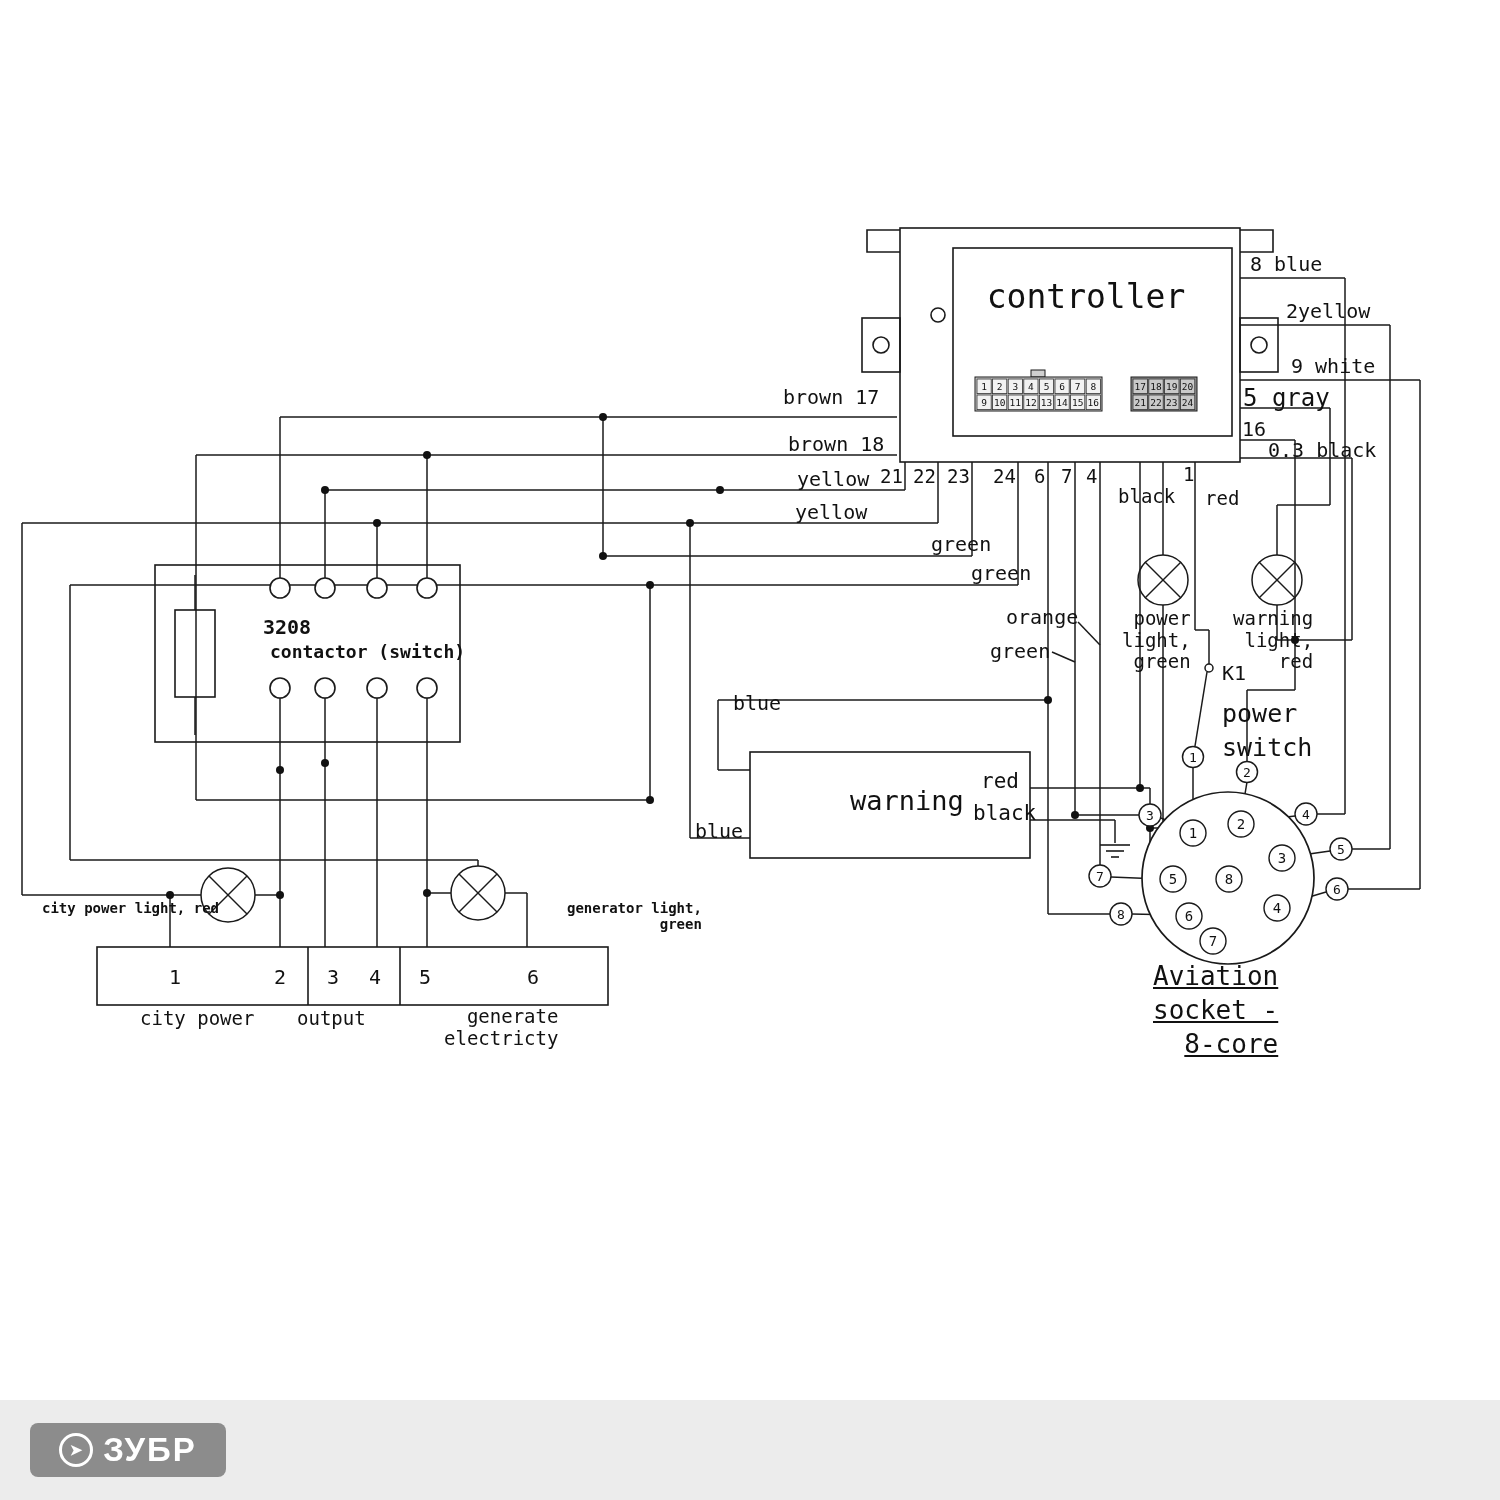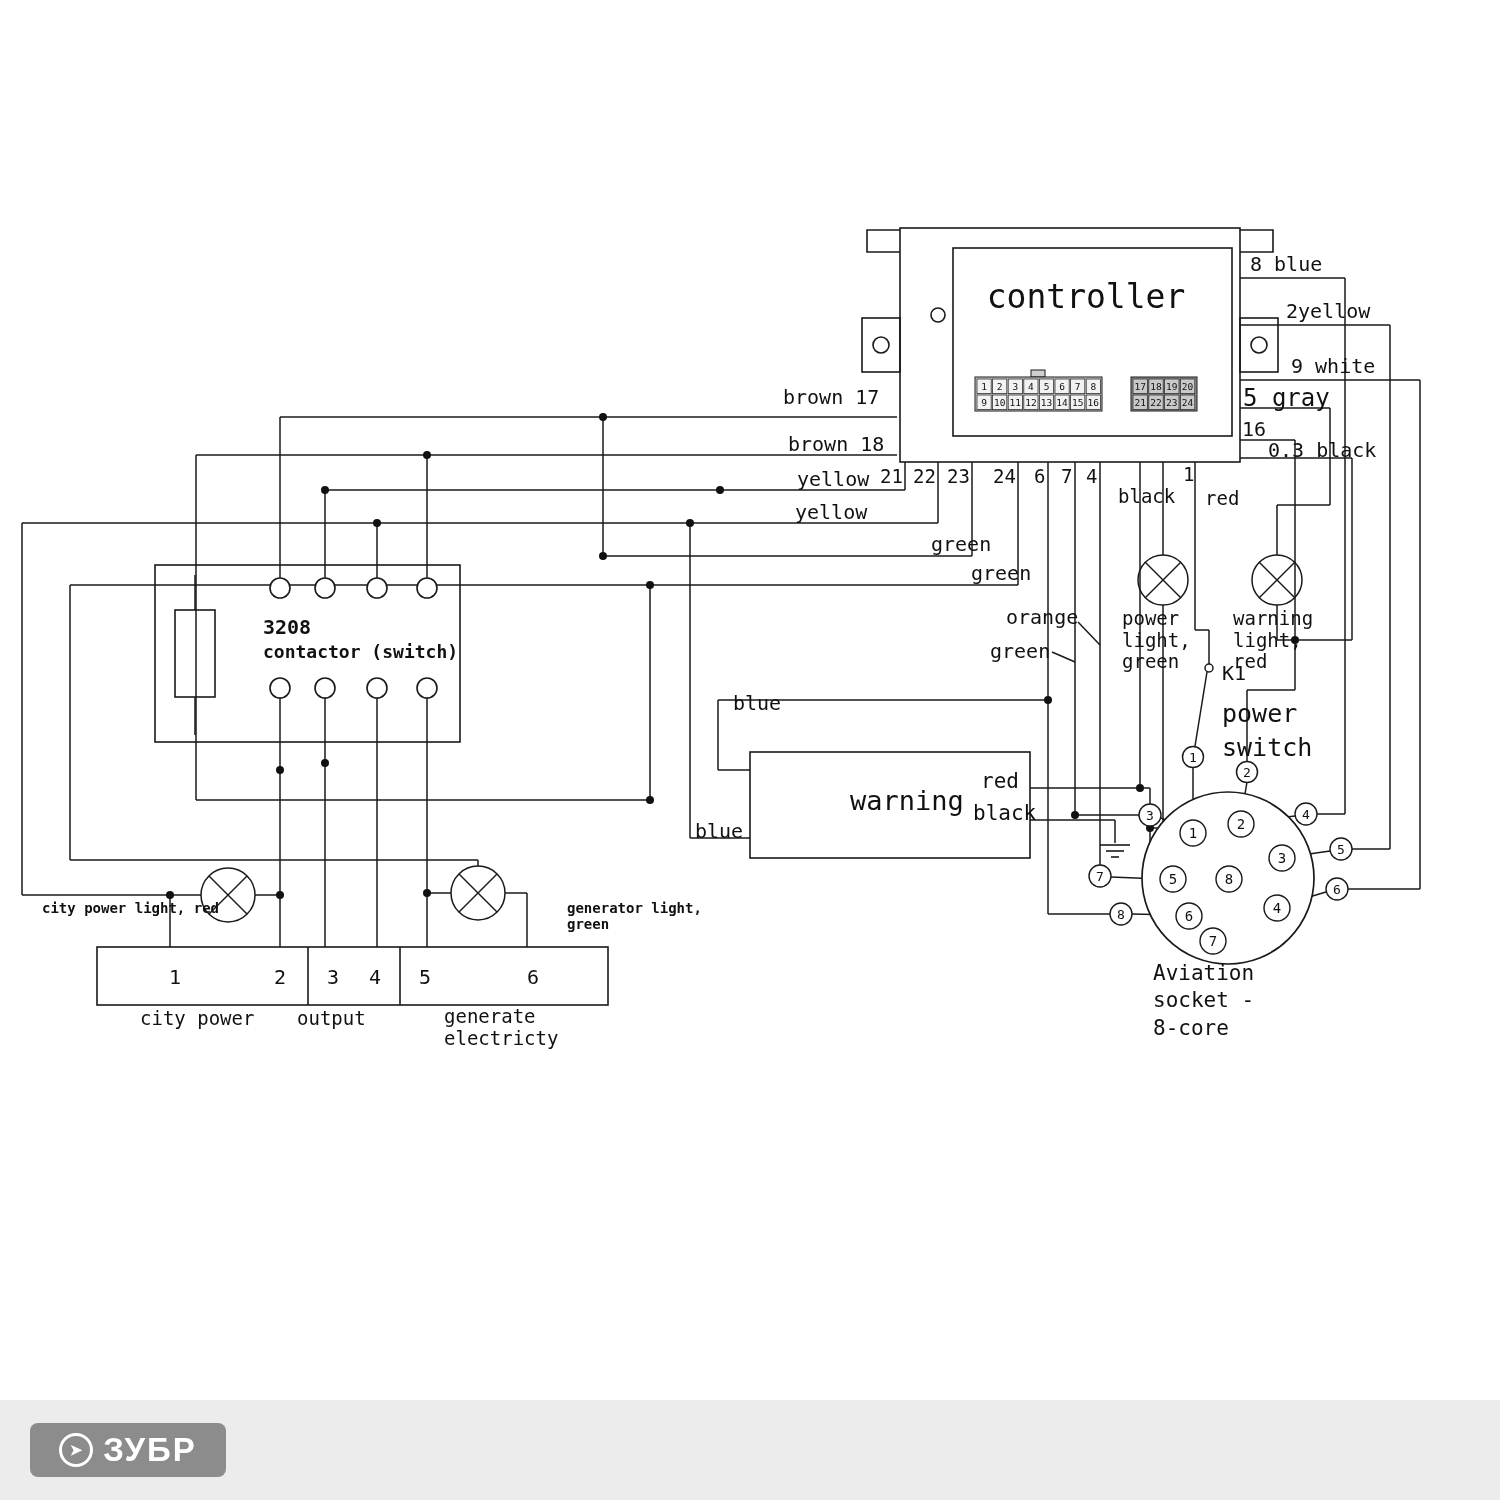--- a/index.html
+++ b/index.html
@@ -1,19 +1,19 @@
 <!DOCTYPE html>
 <html><head>
 <meta charset="utf-8">
 <style>
   html,body{margin:0;padding:0;background:#fff;}
   .canvas{position:relative;width:1500px;height:1500px;background:#fff;overflow:hidden;
           font-family:"DejaVu Sans Mono", monospace;color:#111;}
   svg{position:absolute;left:0;top:0;}
-  .lbl{position:absolute;white-space:pre-line;line-height:1.14;color:#111;}
+  .lbl{position:absolute;white-space:pre-line;line-height:1.14;color:#111;text-align:right;}
   .bold{font-weight:bold;}
   .footer{position:absolute;left:0;top:1400px;width:1500px;height:100px;background:#ececec;
           display:flex;align-items:center;font-family:"Liberation Sans", sans-serif;}
   .logo{margin-left:30px;width:196px;height:54px;background:#8c8c8c;border-radius:8px;
         display:flex;align-items:center;justify-content:center;gap:10px;color:#fff;flex:0 0 auto;}
   .logo .ring{width:28px;height:28px;border:3px solid #fff;border-radius:50%;
         display:flex;align-items:center;justify-content:center;font-size:15px;font-weight:bold;}
   .logo .brand{font-size:33px;font-weight:bold;letter-spacing:2px;}
   .caption{margin-left:44px;font-size:28px;color:#222;}
   .caption b{margin-right:10px;}
@@ -339,41 +339,41 @@
   <div class="lbl" style="left:947px;top:466px;font-size:19px;">23</div>
   <div class="lbl" style="left:993px;top:466px;font-size:19px;">24</div>
   <div class="lbl" style="left:1034px;top:466px;font-size:19px;">6</div>
   <div class="lbl" style="left:1061px;top:466px;font-size:19px;">7</div>
   <div class="lbl" style="left:1086px;top:466px;font-size:19px;">4</div>
   <div class="lbl" style="left:1183px;top:464px;font-size:19px;">1</div>
   <div class="lbl" style="left:1118px;top:486px;font-size:19px;">black</div>
   <div class="lbl" style="left:1205px;top:488px;font-size:19px;">red</div>
 
   <div class="lbl bold" style="left:263px;top:616px;font-size:20px;">3208</div>
-  <div class="lbl bold" style="left:263px;top:642px;font-size:18px;">contactor (switch)</div>
+  <div class="lbl bold" style="left:270px;top:642px;font-size:18px;">contactor (switch)</div>
 
   <div class="lbl" style="left:850px;top:786px;font-size:27px;">warning</div>
   <div class="lbl" style="left:981px;top:770px;font-size:21px;">red</div>
   <div class="lbl" style="left:973px;top:802px;font-size:21px;">black</div>
 
   <div class="lbl" style="left:1122px;top:608px;font-size:19px;">power
 light,
 green</div>
   <div class="lbl" style="left:1233px;top:608px;font-size:19px;">warning
 light,
 red</div>
   <div class="lbl bold" style="left:42px;top:901px;font-size:14px;">city power light, red</div>
   <div class="lbl bold" style="left:567px;top:901px;font-size:14px;">generator light,
 green</div>
 
   <div class="lbl" style="left:1222px;top:662px;font-size:20px;">K1</div>
   <div class="lbl" style="left:1222px;top:700px;font-size:25px;">power</div>
   <div class="lbl" style="left:1222px;top:734px;font-size:25px;">switch</div>
 
-  <div class="lbl" style="left:1153px;top:960px;font-size:21px;line-height:1.3;">Aviation
+  <div class="lbl" style="left:1153px;top:960px;font-size:26px;line-height:1.3;text-decoration:underline;">Aviation
 socket -
 8-core</div>
 
   <div class="lbl" style="left:140px;top:1008px;font-size:19px;">city power</div>
   <div class="lbl" style="left:297px;top:1008px;font-size:19px;">output</div>
   <div class="lbl" style="left:444px;top:1006px;font-size:19px;">generate
 electricty</div>
 
   <div class="footer">
     <div class="logo">

